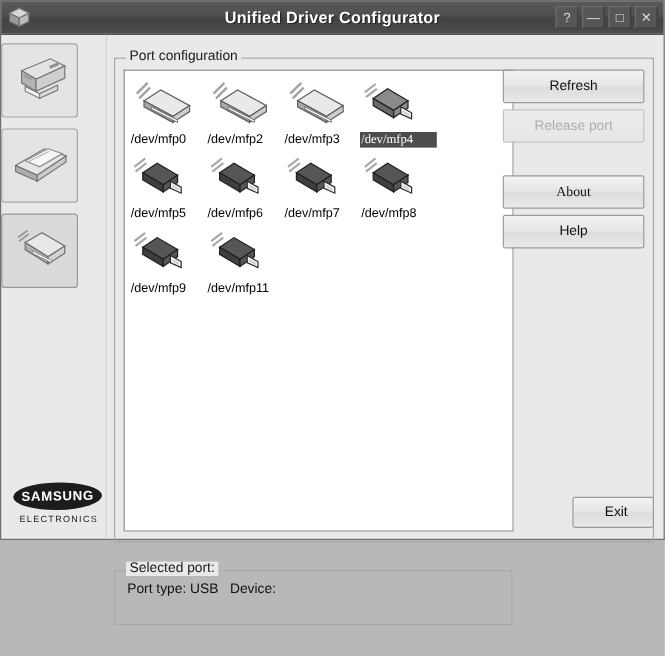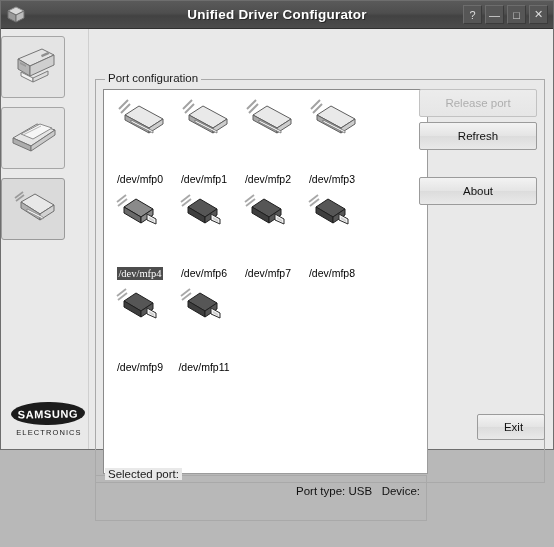--- a/index.html
+++ b/index.html
@@ -90,41 +90,40 @@
     position:absolute;
     border:1px solid #a9a9a9;
     box-sizing:border-box;
   }
   .groupbox > .legend{
     position:absolute;top:-8px;left:9px;
     background:#e9e9e9;padding:0 3px;
     font-size:11.5px;color:#1a1a1a;
     white-space:nowrap;
   }
-  #port-config-group{left:6px;top:50px;right:8px;height:404px;}
+  #port-config-group{left:6px;top:19px;right:8px;height:404px;}
   #selected-port-group{left:6px;top:446px;right:126px;height:46px;}
 
   .portlist{
     position:absolute;left:7px;top:9px;width:325px;height:385px;
     background:#ffffff;
     border:1px solid #9c9c9c;
     border-top-color:#8a8a8a;border-left-color:#8a8a8a;
     box-sizing:border-box;
     overflow:hidden;
   }
   .grid{
     padding:6px 0 0 4px;
     display:flex;flex-wrap:wrap;
     align-content:flex-start;
   }
   .port-item{
     width:64px;
-    display:flex;flex-direction:column;align-items:center;
+    display:flex;flex-direction:column;
     margin-bottom:4px;
-    gap:32px;
   }
   .port-icon{width:54px;height:44px;position:relative;}
   .port-label{
     font-size:10.5px;color:#000;margin-top:1px;
     white-space:nowrap;padding:0 1px;line-height:13px;
   }
   .port-item.selected .port-label{background:#4d4d4d;color:#ffffff;font-family:Liberation Serif, serif;}
 
   
   .side-buttons{
@@ -136,27 +135,27 @@
     border:1px solid #9b9b9b;
     border-radius:2px;
     font-family:"Liberation Sans",sans-serif;
     font-size:11.5px;color:#111;
     box-sizing:border-box;
     margin-bottom:5px;
     cursor:default;
   }
   .btn.disabled{color:#aeaeae;border-color:#c2c2c2;
     background:linear-gradient(to bottom,#ececec,#e6e6e6);}
-  .btn.gap{margin-top:27px;}
+  .btn.gap{margin-top:27px;font-family:Liberation Serif, serif;}
 
   .status-lines{
     position:absolute;left:10px;top:8px;right:6px;
     font-size:11.5px;color:#111;line-height:15px;
   }
-  .status-lines div{white-space:pre;text-align:right;}
+  .status-lines div{white-space:pre;}
 
   .exit-wrap{
     position:absolute;right:8px;bottom:9px;width:68px;
   }
   .exit-wrap .btn{height:26px;margin-bottom:0;padding-left:11px;}
 </style>
 </head>
 <body>
 
 <div class="window">
@@ -250,42 +249,31 @@
               </div>
               <div class="port-item">
                 <div class="port-icon"><svg width="54" height="44" viewBox="0 0 54 44">
                     <path d="M6,13 L15,4" stroke="#a2a2a2" stroke-width="2" fill="none"></path>
                     <path d="M8,17 L17,8" stroke="#a2a2a2" stroke-width="2" fill="none"></path>
                     <polygon points="12,19 26,10 50,23 36,32" fill="#e9e9e9" stroke="#5f5f5f"></polygon>
                     <polygon points="12,19 36,32 36,37 12,24" fill="#a8a8a8" stroke="#5f5f5f"></polygon>
                     <polygon points="36,32 50,23 50,28 36,37" fill="#cdcdcd" stroke="#5f5f5f"></polygon>
                     <polygon points="18,24 40,35 40,37 18,26" fill="#ffffff" stroke="#5f5f5f" stroke-width=".7"></polygon>
                   </svg></div>
-                <div class="port-label">/dev/mfp1</div>
+                <div class="port-label">/dev/mfp2</div>
               </div>
               <div class="port-item">
                 <div class="port-icon"><svg width="54" height="44" viewBox="0 0 54 44">
                     <path d="M6,13 L15,4" stroke="#a2a2a2" stroke-width="2" fill="none"></path>
                     <path d="M8,17 L17,8" stroke="#a2a2a2" stroke-width="2" fill="none"></path>
                     <polygon points="12,19 26,10 50,23 36,32" fill="#e9e9e9" stroke="#5f5f5f"></polygon>
                     <polygon points="12,19 36,32 36,37 12,24" fill="#a8a8a8" stroke="#5f5f5f"></polygon>
                     <polygon points="36,32 50,23 50,28 36,37" fill="#cdcdcd" stroke="#5f5f5f"></polygon>
                     <polygon points="18,24 40,35 40,37 18,26" fill="#ffffff" stroke="#5f5f5f" stroke-width=".7"></polygon>
                   </svg></div>
-                <div class="port-label">/dev/mfp2</div>
-              </div>
-              <div class="port-item">
-                <div class="port-icon"><svg width="54" height="44" viewBox="0 0 54 44">
-                    <path d="M6,13 L15,4" stroke="#a2a2a2" stroke-width="2" fill="none"></path>
-                    <path d="M8,17 L17,8" stroke="#a2a2a2" stroke-width="2" fill="none"></path>
-                    <polygon points="12,19 26,10 50,23 36,32" fill="#e9e9e9" stroke="#5f5f5f"></polygon>
-                    <polygon points="12,19 36,32 36,37 12,24" fill="#a8a8a8" stroke="#5f5f5f"></polygon>
-                    <polygon points="36,32 50,23 50,28 36,37" fill="#cdcdcd" stroke="#5f5f5f"></polygon>
-                    <polygon points="18,24 40,35 40,37 18,26" fill="#ffffff" stroke="#5f5f5f" stroke-width=".7"></polygon>
-                  </svg></div>
                 <div class="port-label">/dev/mfp3</div>
               </div>
               <div class="port-item selected">
                 <div class="port-icon"><svg width="54" height="44" viewBox="0 0 54 44">
                     <path d="M4,12 L13,5" stroke="#a8a8a8" stroke-width="1.8" fill="none"></path>
                     <path d="M5,16 L14,9" stroke="#a8a8a8" stroke-width="1.8" fill="none"></path>
                     <polygon points="11,17 23,9 40,19 28,27" fill="#8a8a8a" stroke="#1f1f1f"></polygon>
                     <polygon points="11,17 28,27 28,33 11,23" fill="#6a6a6a" stroke="#1f1f1f"></polygon>
                     <polygon points="28,27 40,19 40,25 28,33" fill="#8a8a8a" stroke="#1f1f1f"></polygon>
                     <polygon points="34,24 43,29 43,34 34,30" fill="#f0f0f0" stroke="#2a2a2a"></polygon>
@@ -296,20 +284,32 @@
               <div class="port-item">
                 <div class="port-icon"><svg width="54" height="44" viewBox="0 0 54 44">
                     <path d="M4,12 L13,5" stroke="#a8a8a8" stroke-width="1.8" fill="none"></path>
                     <path d="M5,16 L14,9" stroke="#a8a8a8" stroke-width="1.8" fill="none"></path>
                     <polygon points="11,17 23,9 40,19 28,27" fill="#565656" stroke="#1f1f1f"></polygon>
                     <polygon points="11,17 28,27 28,33 11,23" fill="#3e3e3e" stroke="#1f1f1f"></polygon>
                     <polygon points="28,27 40,19 40,25 28,33" fill="#565656" stroke="#1f1f1f"></polygon>
                     <polygon points="34,24 43,29 43,34 34,30" fill="#f0f0f0" stroke="#2a2a2a"></polygon>
                     <polygon points="36,27 41,30 41,32 36,29" fill="#cfcfcf"></polygon>
                   </svg></div>
+                <div class="port-label">/dev/mfp5</div>
+              </div>
+              <div class="port-item">
+                <div class="port-icon"><svg width="54" height="44" viewBox="0 0 54 44">
+                    <path d="M4,12 L13,5" stroke="#a8a8a8" stroke-width="1.8" fill="none"></path>
+                    <path d="M5,16 L14,9" stroke="#a8a8a8" stroke-width="1.8" fill="none"></path>
+                    <polygon points="11,17 23,9 40,19 28,27" fill="#565656" stroke="#1f1f1f"></polygon>
+                    <polygon points="11,17 28,27 28,33 11,23" fill="#3e3e3e" stroke="#1f1f1f"></polygon>
+                    <polygon points="28,27 40,19 40,25 28,33" fill="#565656" stroke="#1f1f1f"></polygon>
+                    <polygon points="34,24 43,29 43,34 34,30" fill="#f0f0f0" stroke="#2a2a2a"></polygon>
+                    <polygon points="36,27 41,30 41,32 36,29" fill="#cfcfcf"></polygon>
+                  </svg></div>
                 <div class="port-label">/dev/mfp6</div>
               </div>
               <div class="port-item">
                 <div class="port-icon"><svg width="54" height="44" viewBox="0 0 54 44">
                     <path d="M4,12 L13,5" stroke="#a8a8a8" stroke-width="1.8" fill="none"></path>
                     <path d="M5,16 L14,9" stroke="#a8a8a8" stroke-width="1.8" fill="none"></path>
                     <polygon points="11,17 23,9 40,19 28,27" fill="#565656" stroke="#1f1f1f"></polygon>
                     <polygon points="11,17 28,27 28,33 11,23" fill="#3e3e3e" stroke="#1f1f1f"></polygon>
                     <polygon points="28,27 40,19 40,25 28,33" fill="#565656" stroke="#1f1f1f"></polygon>
                     <polygon points="34,24 43,29 43,34 34,30" fill="#f0f0f0" stroke="#2a2a2a"></polygon>
@@ -350,23 +350,24 @@
                     <polygon points="28,27 40,19 40,25 28,33" fill="#565656" stroke="#1f1f1f"></polygon>
                     <polygon points="34,24 43,29 43,34 34,30" fill="#f0f0f0" stroke="#2a2a2a"></polygon>
                     <polygon points="36,27 41,30 41,32 36,29" fill="#cfcfcf"></polygon>
                   </svg></div>
                 <div class="port-label">/dev/mfp11</div>
               </div>
             </div>
         </div>
 
         <div class="side-buttons">
+          <button class="btn">Refresh</button>
           <button class="btn disabled" disabled="">Release port</button>
-          <button class="btn">Refresh</button>
           <button class="btn gap">About</button>
+          <button class="btn">Help</button>
         </div>
       </div>
 
       <div class="groupbox" id="selected-port-group">
         <div class="legend">Selected port:</div>
         <div class="status-lines">
           <div>Port type: USB   Device:</div>
         </div>
       </div>
 

